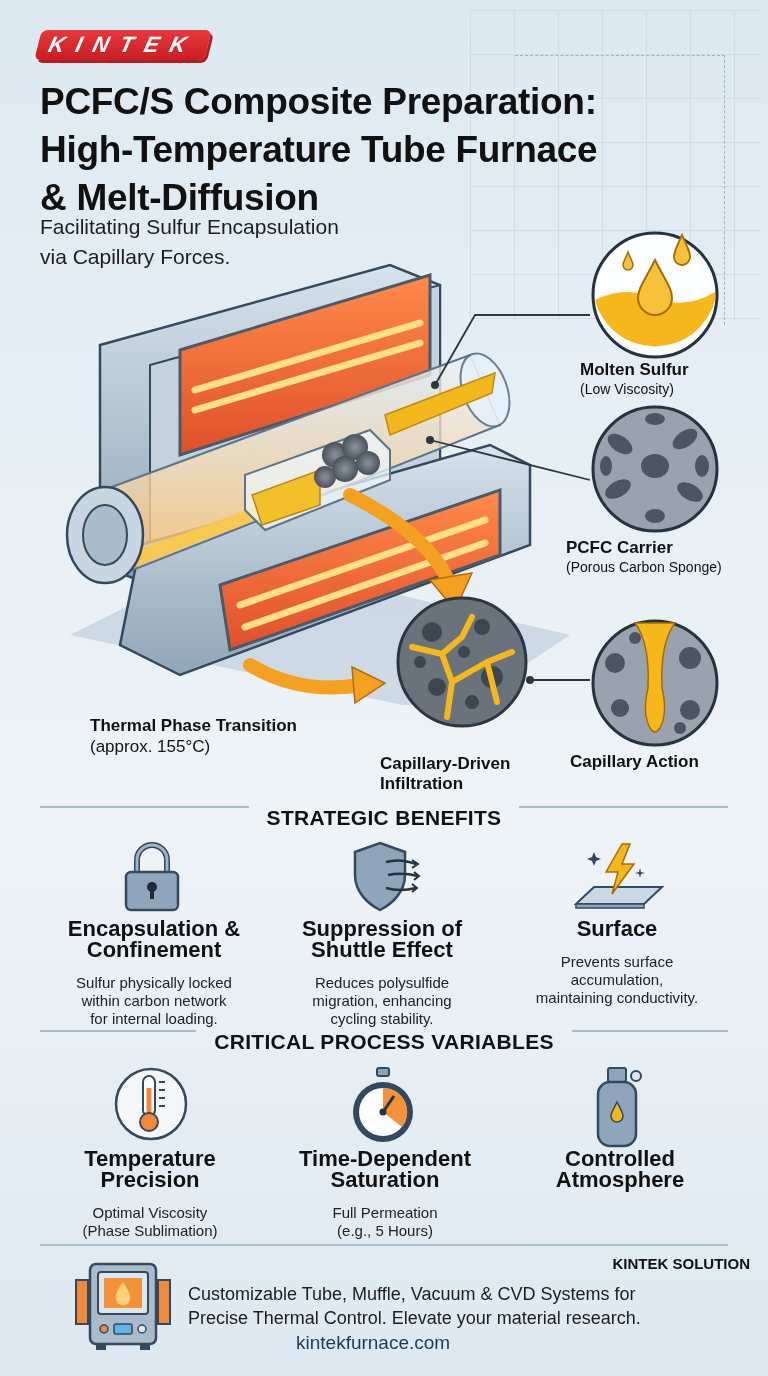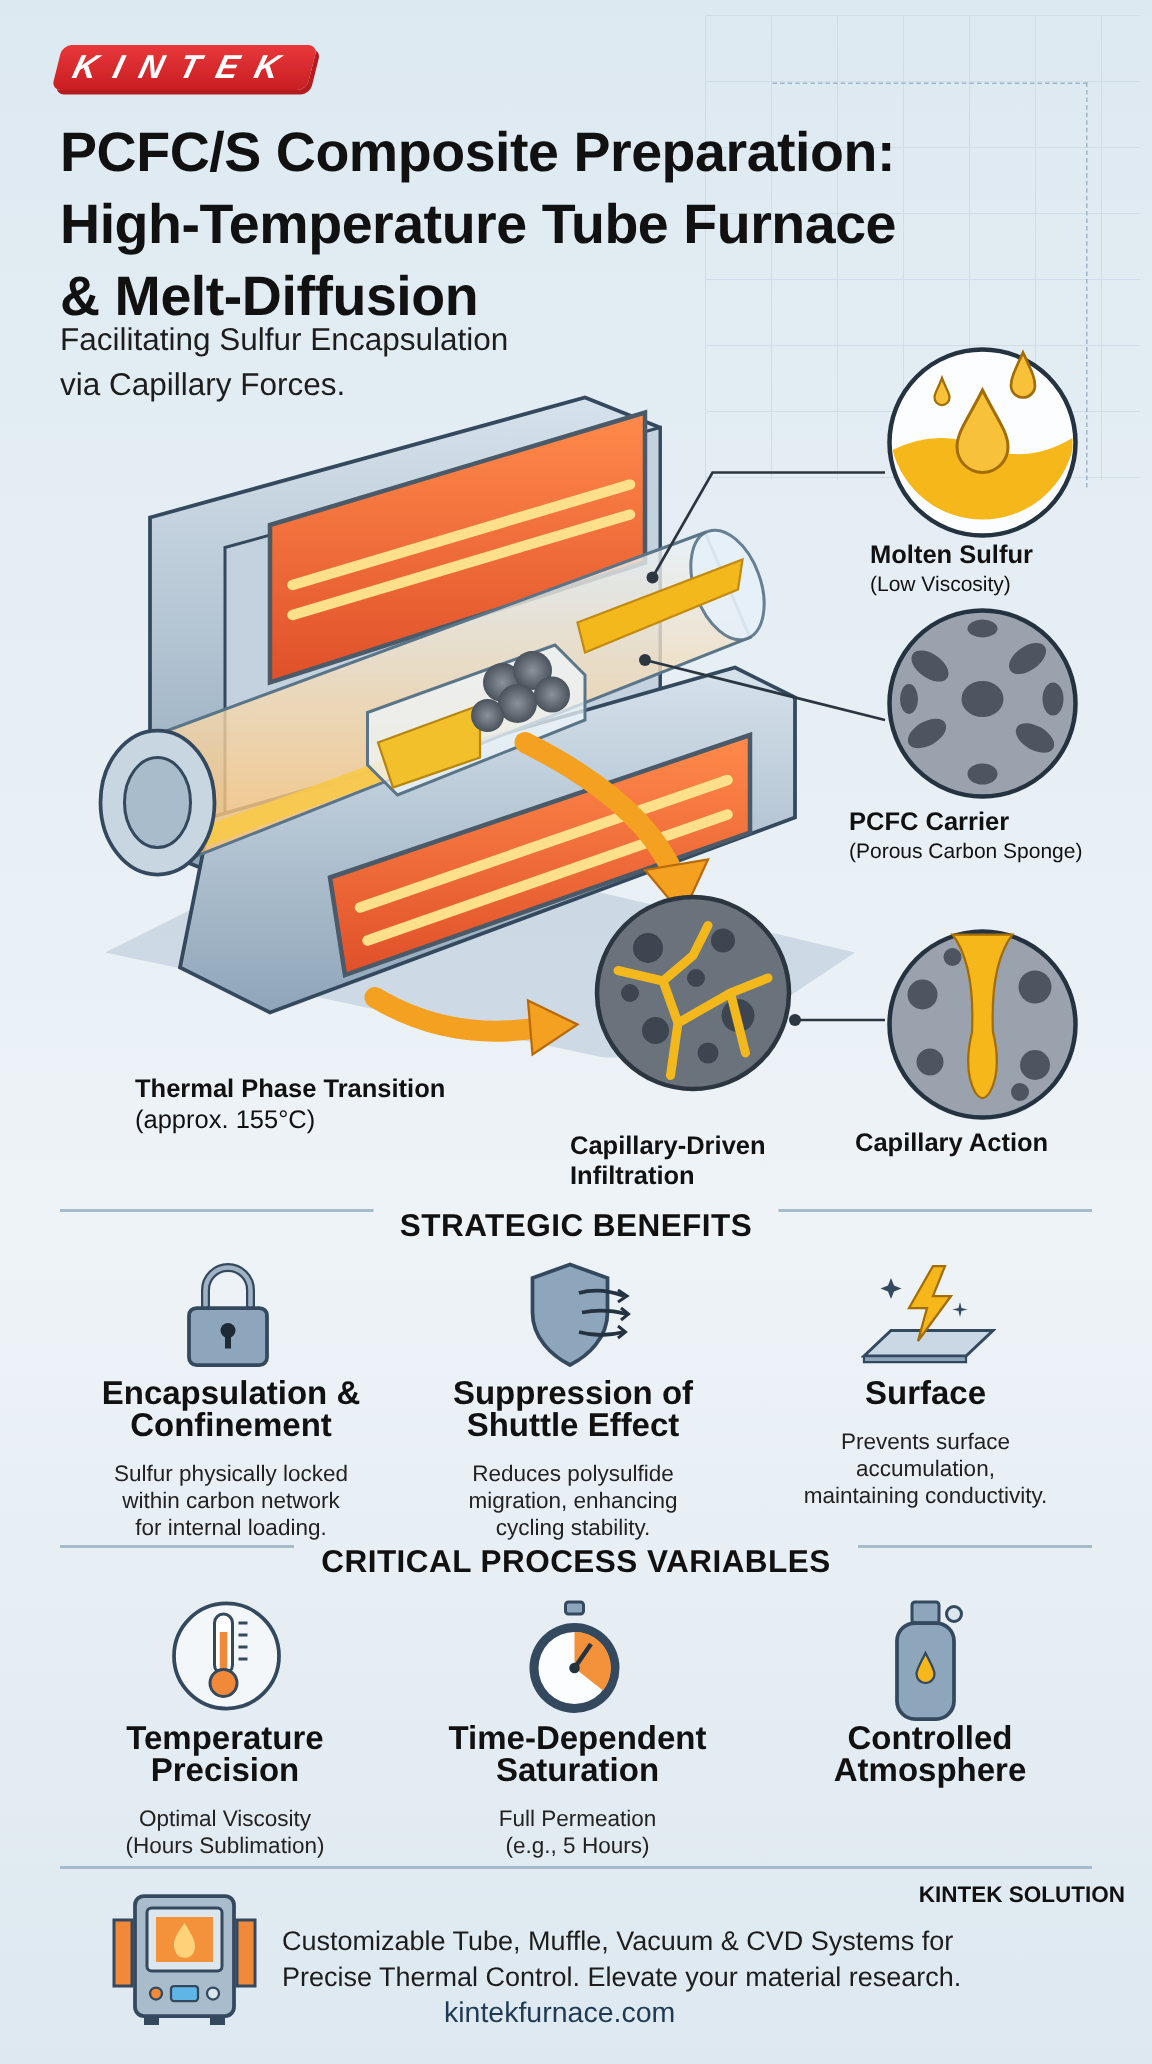--- a/index.html
+++ b/index.html
@@ -263,21 +263,21 @@
   <circle cx="44" cy="10" r="5" fill="#dbe6ee" stroke="#34495e" stroke-width="2"></circle>
   <rect x="6" y="16" width="38" height="64" rx="12" fill="#8ea6bb" stroke="#34495e" stroke-width="2.5"></rect>
   <path d="M25 36 C21 44 19 47 19 50 A6 6 0 0 0 31 50 C31 47 29 44 25 36 Z" fill="#f5b719" stroke="#34495e" stroke-width="1.5"></path>
 </svg>
 
 <div class="col" style="left:30px;top:1148px">
   <div class="h">Temperature</div>
   <div class="h">Precision</div>
   <div class="d">
       <div>Optimal Viscosity</div>
-      <div>(Hours Sublimation)</div>
+      <div>(Phase Sublimation)</div>
     </div>
 </div>
 <div class="col" style="left:265px;top:1148px">
   <div class="h">Time-Dependent</div>
   <div class="h">Saturation</div>
   <div class="d">
       <div>Full Permeation</div>
       <div>(e.g., 5 Hours)</div>
     </div>
 </div>

